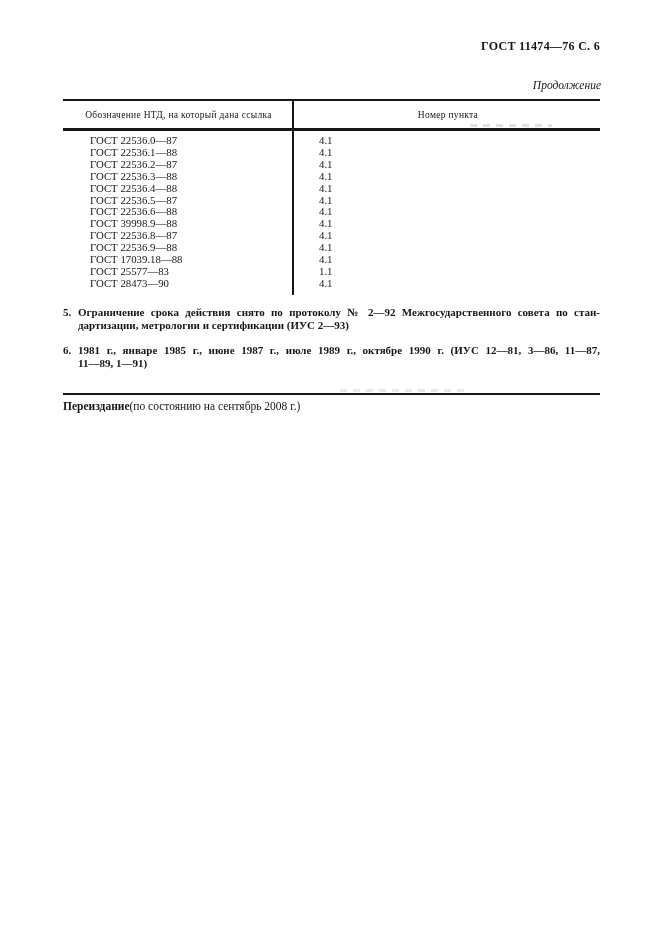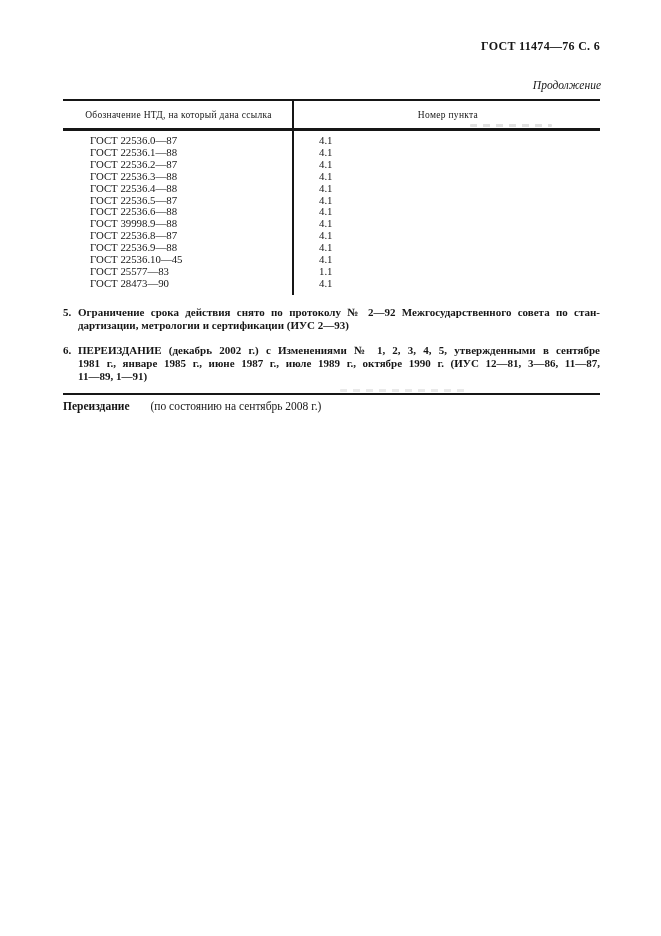--- a/index.html
+++ b/index.html
@@ -70,21 +70,21 @@
   .clause .lline { text-align: left; }
 
   .reissue {
     position: absolute; top: 393px; left: 63px; width: 537px;
     border-top: 2px solid #161616;
     padding-top: 5px;
     font-size: 11.5px;
     white-space: nowrap;
   }
   .reissue .label { font-weight: bold; }
-  .reissue .note  { margin-left: 21px; font-family: Liberation Serif, serif; }
+  .reissue .note  { margin-left: 0; font-family: Liberation Serif, serif; }
 
   
   .artifact {
     position: absolute; height: 3px;
     background: repeating-linear-gradient(90deg, #9a9a9a 0 7px, transparent 7px 13px);
     opacity: 0.30; border-radius: 1px;
   }
   .artifact.a1 { top: 124px; left: 470px; width: 82px; }
   .artifact.a2 { top: 389px; left: 340px; width: 130px; opacity: 0.22; }
 </style>
@@ -142,21 +142,21 @@
       </tr>
       <tr>
         <td class="ntd">ГОСТ 22536.8—87</td>
         <td class="punkt">4.1</td>
       </tr>
       <tr>
         <td class="ntd">ГОСТ 22536.9—88</td>
         <td class="punkt">4.1</td>
       </tr>
       <tr>
-        <td class="ntd">ГОСТ 22536.10—45</td>
+        <td class="ntd">ГОСТ 17039.18—88</td>
         <td class="punkt">4.1</td>
       </tr>
       <tr>
         <td class="ntd">ГОСТ 25577—83</td>
         <td class="punkt">1.1</td>
       </tr>
       <tr>
         <td class="ntd">ГОСТ 28473—90</td>
         <td class="punkt">4.1</td>
       </tr>
@@ -165,21 +165,20 @@
 </div>
 
 <div class="clauses">
   <div class="clause">
     <span class="num">5.</span>
     <div class="jline">Ограничение срока действия снято по протоколу № 2—92 Межгосударственного совета по стан-</div>
     <div class="lline">дартизации, метрологии и сертификации (ИУС 2—93)</div>
   </div>
   <div class="clause">
     <span class="num">6.</span>
-    <div class="jline">ПЕРЕИЗДАНИЕ (декабрь 2002 г.) с Изменениями № 1, 2, 3, 4, 5, утвержденными в сентябре</div>
     <div class="jline">1981 г., январе 1985 г., июне 1987 г., июле 1989 г., октябре 1990 г. (ИУС 12—81, 3—86, 11—87,</div>
     <div class="lline">11—89, 1—91)</div>
   </div>
 </div>
 
 <div class="reissue">
   <span class="label">Переиздание</span><span class="note">(по состоянию на сентябрь 2008 г.)</span>
 </div>
 
 <div class="artifact a1"></div>

